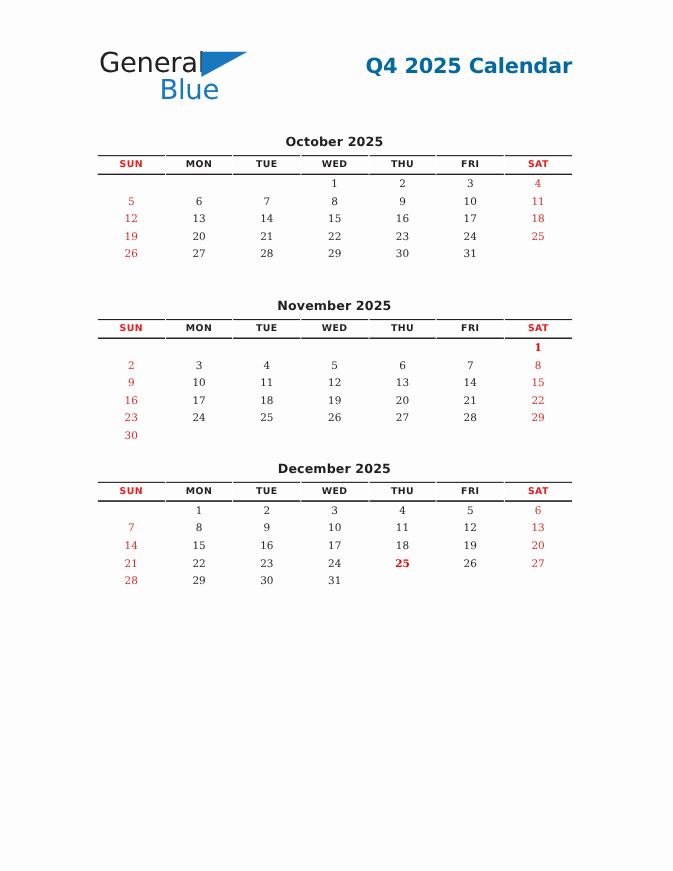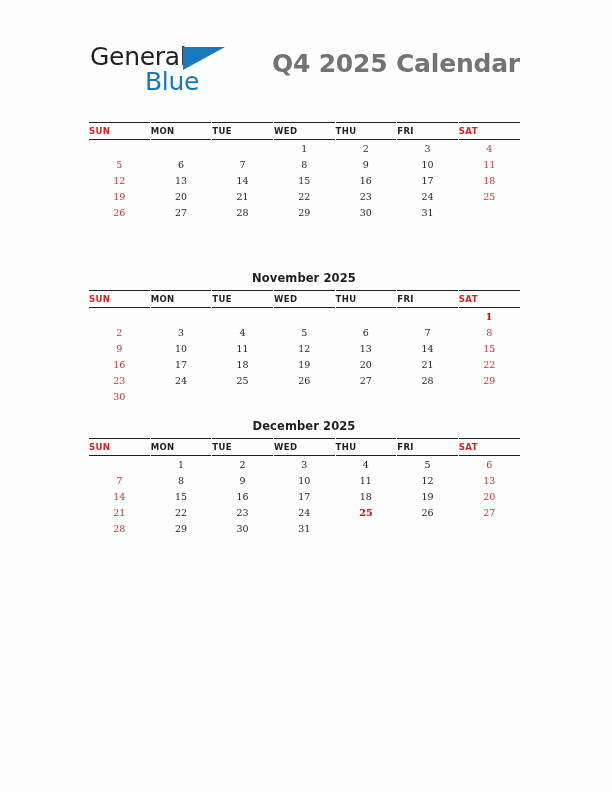--- a/index.html
+++ b/index.html
@@ -56,23 +56,23 @@
     font-family: "DejaVu Sans", sans-serif;
     font-weight: 400;
   }
   .title-block {
     position: absolute;
     right: 92px;
     top: 50px;
     text-align: right;
   }
   .cal-title {
-    font-size: 25px;
+    font-size: 19px;
     font-weight: bold;
-    color: #737373;
+    color: #0369a1;
     font-family: "DejaVu Sans", sans-serif;
     letter-spacing: -0.2px;
     line-height: 1.15;
   }
   .cal-subtitle {
     font-size: 14px;
     color: #333333;
     font-family: "DejaVu Sans", sans-serif;
     margin-top: 9px;
     line-height: 1.1;
@@ -104,21 +104,21 @@
   }
   table.cal thead tr {
     border-top: 0.8px solid #231f20;
     border-bottom: 1.6px solid #231f20;
   }
   table.cal th {
     font-size: 8.5px;
     font-weight: bold;
     font-family: "DejaVu Sans", sans-serif;
     color: #231f20;
-    text-align: left;
+    text-align: center;
     padding: 3px 0 3px 0;
     letter-spacing: 0.4px;
     border-left: 0.5px solid #ffffff;
   }
   table.cal th.we { color: #e02020; }
   table.cal td {
     font-size: 9.5px;
     font-family: "DejaVu Serif", serif;
     color: #231f20;
     text-align: center;
@@ -157,20 +157,21 @@
   </div>
 
   <div class="title-block">
     <div class="cal-title">Q4 2025 Calendar</div>
   </div>
 
 </div>
 
 <div id="months-root">
     <div class="month" id="month-0">
+      <div class="month-name">October 2025</div>
       <table class="cal">
         <thead>
           <tr>
             <th class="we">SUN</th>
             <th>MON</th>
             <th>TUE</th>
             <th>WED</th>
             <th>THU</th>
             <th>FRI</th>
             <th class="we">SAT</th>

